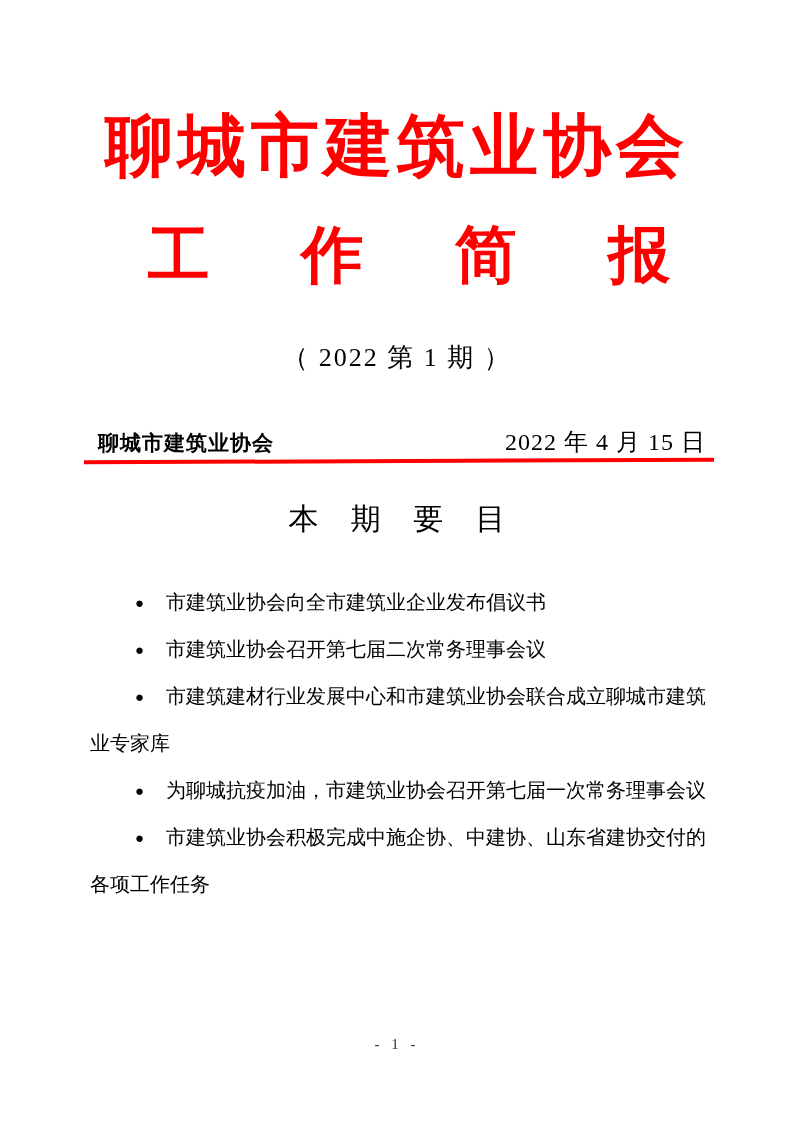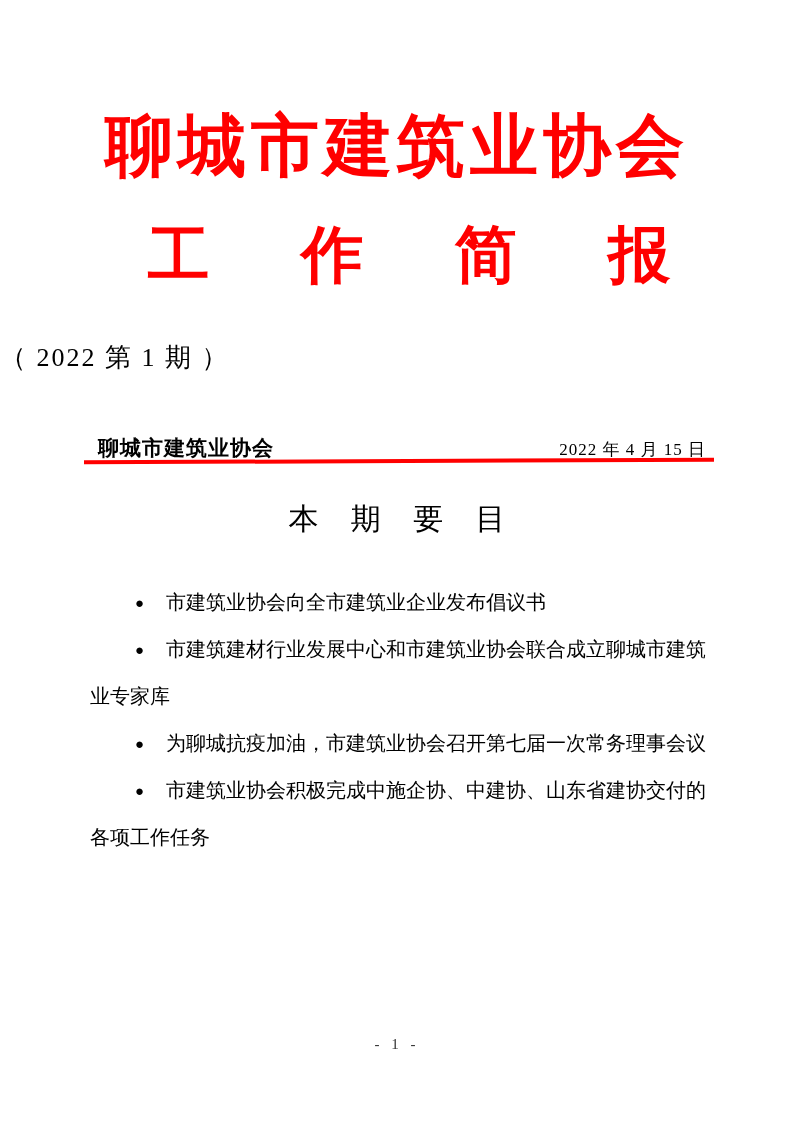--- a/index.html
+++ b/index.html
@@ -40,43 +40,42 @@
     letter-spacing: 38px;
     text-indent: 38px; 
     line-height: 1.2;
     white-space: nowrap;
     padding-left: 24px;
   }
 
   .issue-line {
     position: absolute;
     top: 340px; left: 0; right: 0;
-    text-align: left;
+    text-align: center;
     font-size: 26px;
     letter-spacing: 2px;
     white-space: nowrap;
   }
 
   .masthead-row {
     position: absolute;
     top: 426px; left: 98px; right: 88px;
     display: flex;
     justify-content: space-between;
     align-items: baseline;
   }
   .issuer {
     font-family: "Liberation Sans", "DejaVu Sans", sans-serif;
     font-weight: bold;
     font-size: 21px;
     letter-spacing: 1px;
   }
   .issue-date {
-    font-size: 17px;
+    font-size: 24px;
     letter-spacing: 1px;
-    margin-top: 12px;
   }
 
   .red-rule {
     position: absolute;
     top: 459px; left: 84px;
     width: 630px; height: 4px;
     background: var(--accent-red);
     transform: rotate(-0.25deg);
   }
 
@@ -139,20 +138,23 @@
 
   <div class="red-rule"></div>
 
   <div class="section-heading">本 期 要 目</div>
 
   <ul class="toc">
     <li class="toc-item">
       <span class="bullet">●</span><span>市建筑业协会向全市建筑业企业发布倡议书</span>
     </li>
     <li class="toc-item">
+      <span class="bullet">●</span><span>市建筑业协会召开第七届二次常务理事会议</span>
+    </li>
+    <li class="toc-item">
       <span class="bullet">●</span><span>市建筑建材行业发展中心和市建筑业协会联合成立聊城市建筑业专家库</span>
     </li>
     <li class="toc-item">
       <span class="bullet">●</span><span>为聊城抗疫加油，市建筑业协会召开第七届一次常务理事会议</span>
     </li>
     <li class="toc-item">
       <span class="bullet">●</span><span>市建筑业协会积极完成中施企协、中建协、山东省建协交付的各项工作任务</span>
     </li>
   </ul>
 

